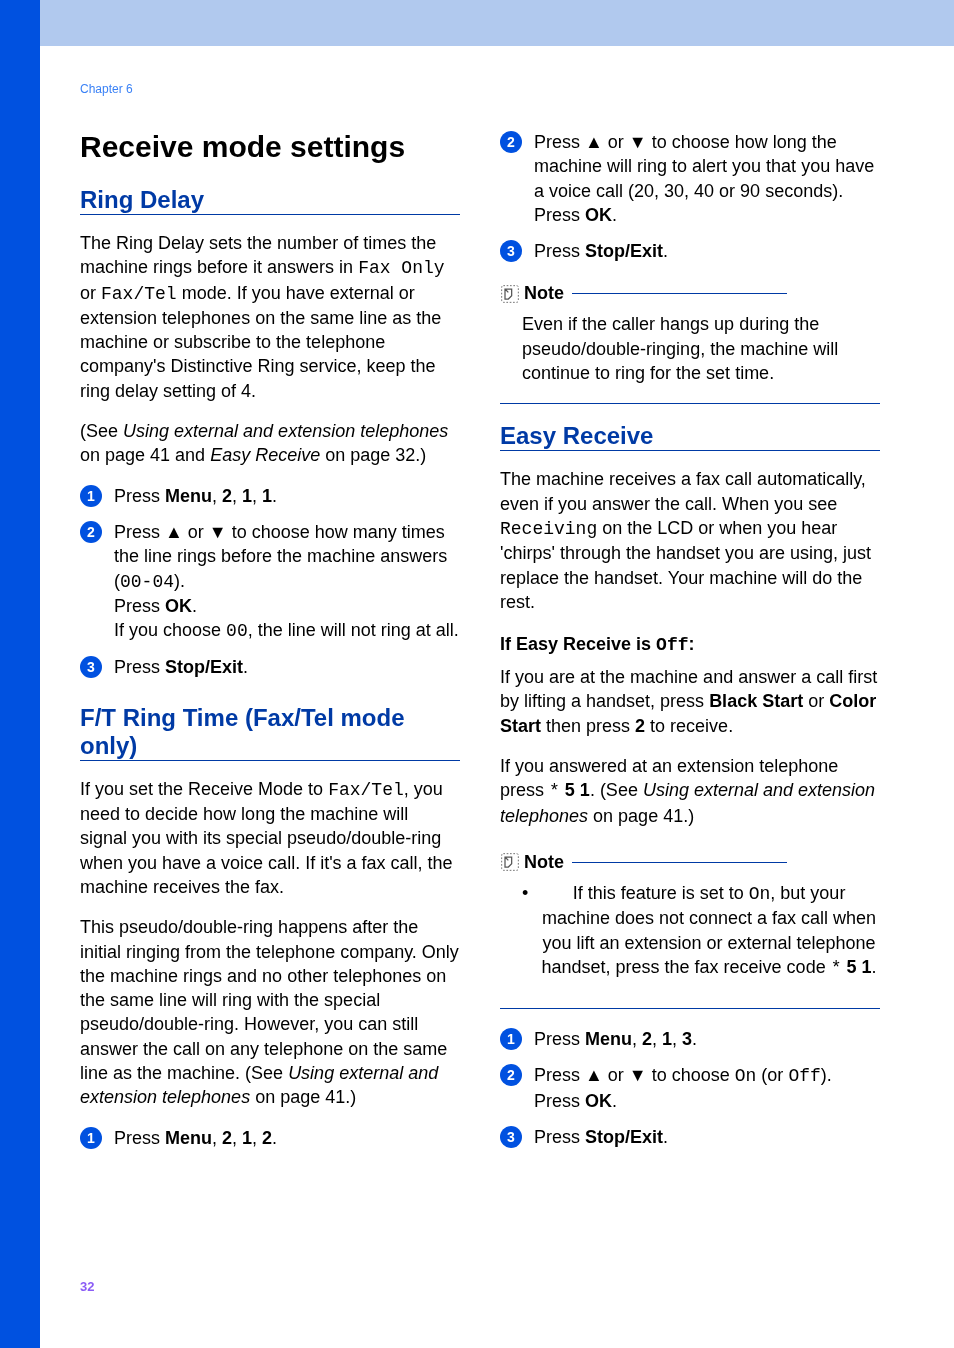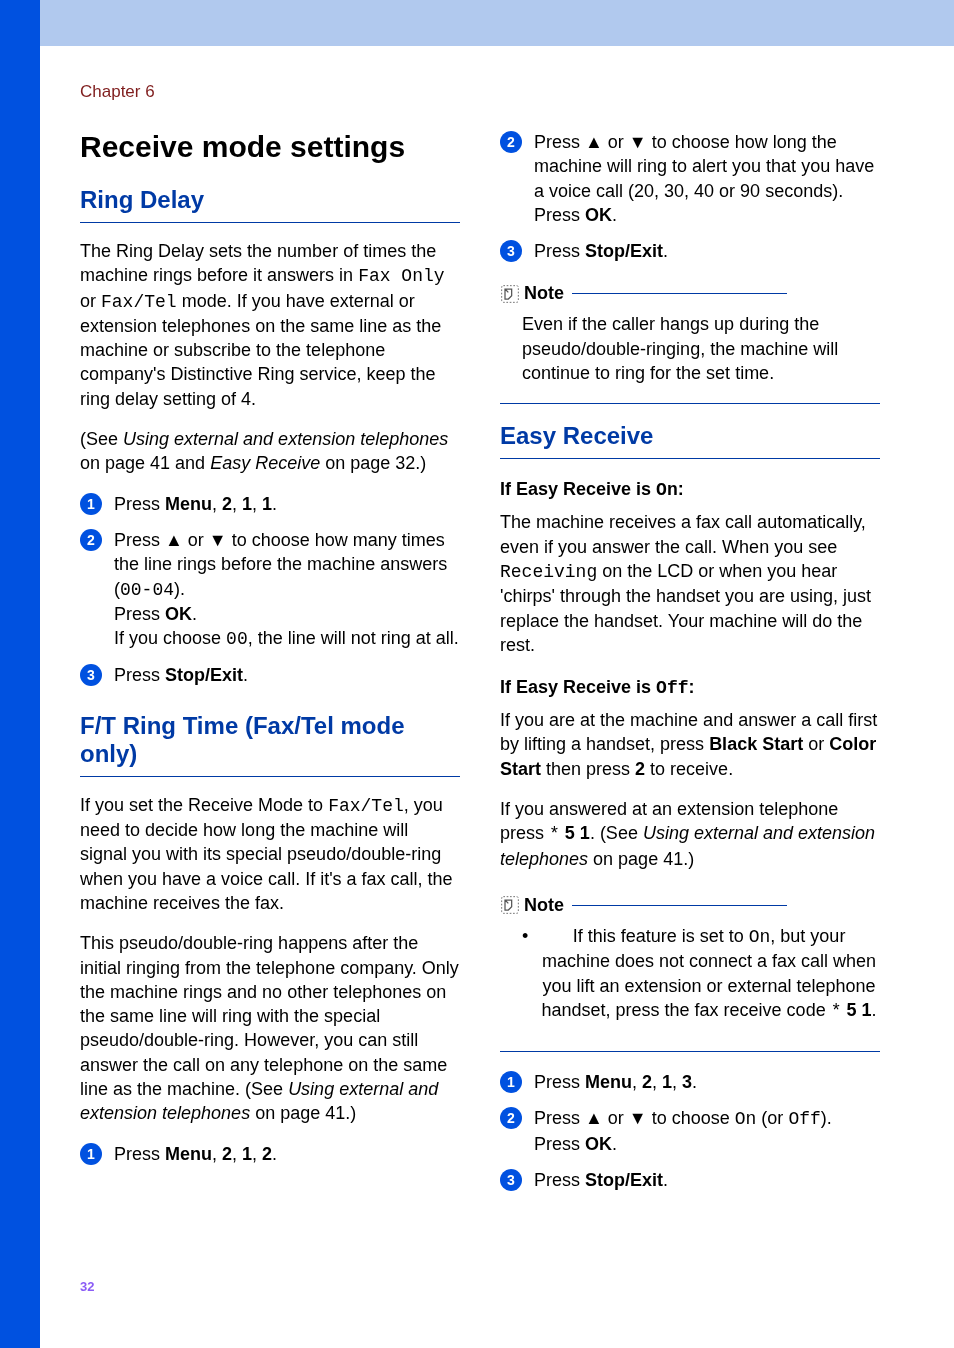--- a/index.html
+++ b/index.html
@@ -1,24 +1,24 @@
 <!DOCTYPE html>
 <html><head>
 <meta charset="utf-8">
 <style>
   * { box-sizing: border-box; margin: 0; padding: 0; }
   html, body { width: 954px; height: 1348px; font-family: Arial, Helvetica, sans-serif; font-size: 18px; color: #000; background: #fff; }
   .page { position: relative; width: 954px; height: 1348px; }
   .top-bar { position: absolute; top: 0; left: 0; width: 100%; height: 46px; background: #b1c9ee; }
   .blue-spine { position: absolute; top: 0; left: 0; width: 40px; height: 100%; background: #0051e0; }
-  .chapter { position: absolute; top: 82px; left: 80px; font-size: 17px; color: #7f1d1d; }
+  .chapter { position: absolute; top: 82px; left: 80px; font-size: 12px; color: #3b82f6; }
   .content { position: absolute; top: 130px; left: 80px; width: 800px; display: flex; gap: 40px; }
   .col { width: 380px; display: flex; flex-direction: column; }
   h1 { font-size: 30px; font-weight: bold; margin-bottom: 22px; }
-  h2 { font-size: 24px; font-weight: bold; color: #003aa5; border-bottom: 1.5px solid #003aa5; padding-bottom: 8px; margin-bottom: 16px; }
+  h2 { font-size: 24px; font-weight: bold; color: #003aa5; border-bottom: 1.5px solid #003aa5; padding-bottom: 0; margin-bottom: 16px; }
   .para { margin-bottom: 16px; line-height: 1.35; }
   .step { display: flex; gap: 12px; margin-bottom: 12px; align-items: flex-start; }
   .bullet { flex: 0 0 22px; width: 22px; height: 22px; border-radius: 50%; background: #0051e0; color: #fff; font-size: 14px; font-weight: bold; display: flex; align-items: center; justify-content: center; margin-top: 1px; }
   .step-body { flex: 1; line-height: 1.35; }
   .mono { font-family: "Courier New", Courier, monospace; }
   .note-head { display: flex; align-items: center; gap: 4px; margin-top: 8px; margin-bottom: 8px; }
   .note-icon { width: 20px; height: 20px; }
   .note-title { font-weight: bold; font-size: 18px; }
   .note-rule { flex: 0 0 215px; height: 1px; background: #003aa5; margin-left: 4px; }
   .note-body { margin-left: 22px; margin-bottom: 10px; line-height: 1.35; }
@@ -118,23 +118,20 @@
             <path d="M6 6 L14 6 L14 14 L10 18 L6 18 Z M6 6 L10 10" fill="none" stroke="#555" stroke-width="1.5"></path>
           </svg>
         <span class="note-title">Note</span>
         <div class="note-rule"></div>
       </div>
       <div class="note-body">Even if the caller hangs up during the pseudo/double-ringing, the machine will continue to ring for the set time.</div>
       <div class="note-divider"></div>
 
       <h2>Easy Receive</h2>
 
-      <div class="sub-heading">
-        <span>If Easy Receive is </span><span class="mono">On</span><span>:</span>
-      </div>
       <div class="para">
         <span>The machine receives a fax call automatically, even if you answer the call. When you see </span><span class="mono">Receiving</span><span> on the LCD or when you hear 'chirps' through the handset you are using, just replace the handset. Your machine will do the rest.</span>
       </div>
 
       <div class="sub-heading">
         <span>If Easy Receive is </span><span class="mono">Off</span><span>:</span>
       </div>
       <div class="para">
         <span>If you are at the machine and answer a call first by lifting a handset, press </span><b>Black Start</b><span> or </span><b>Color Start</b><span> then press </span><b>2</b><span> to receive.</span>
       </div>

